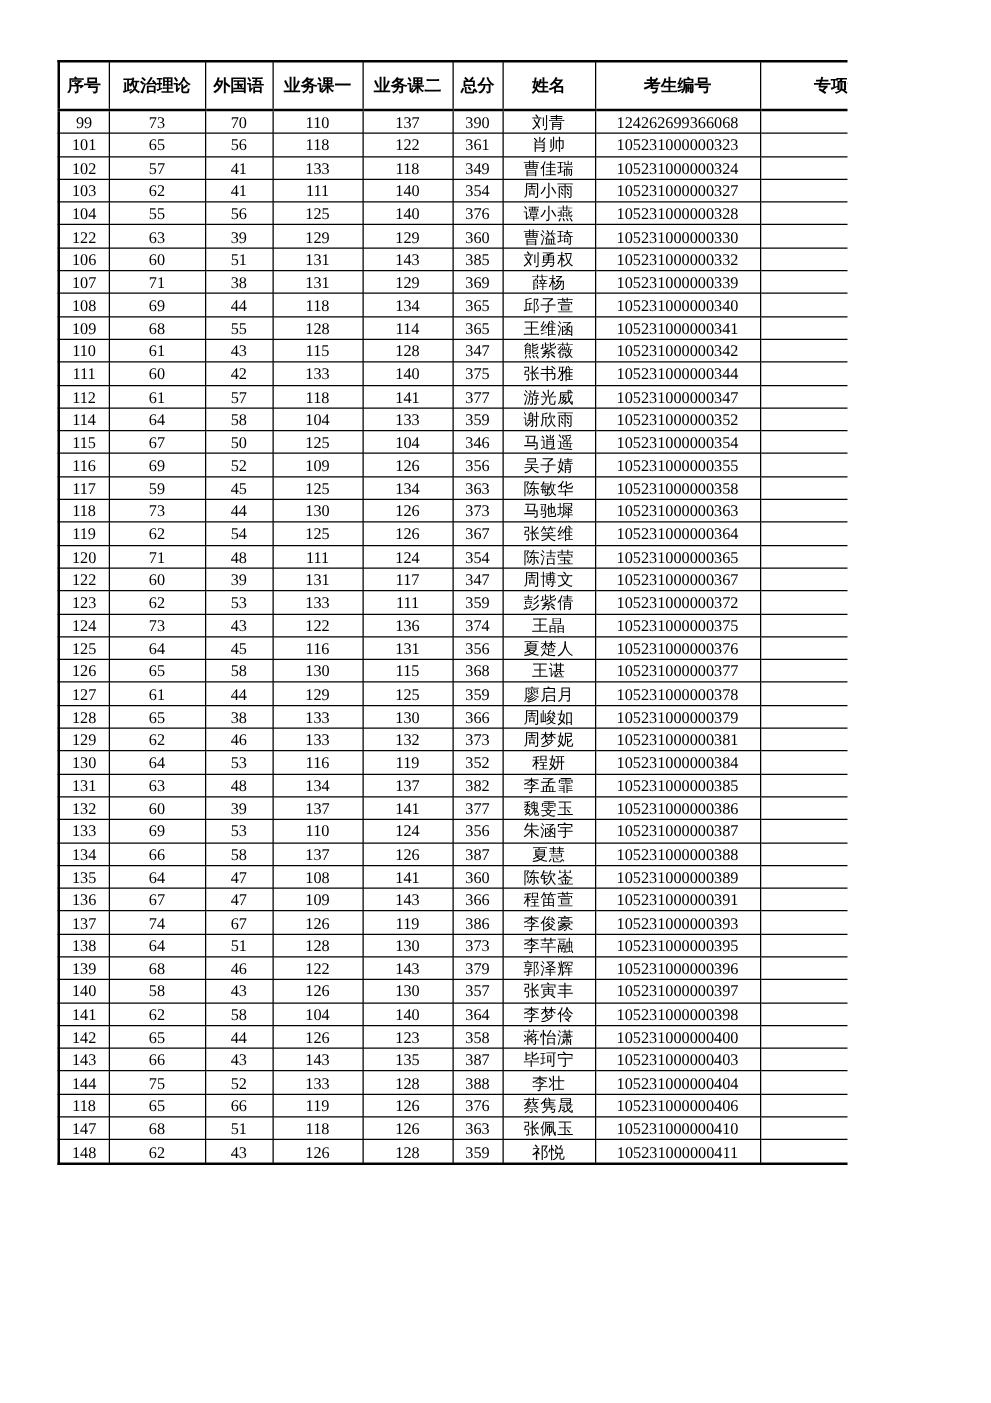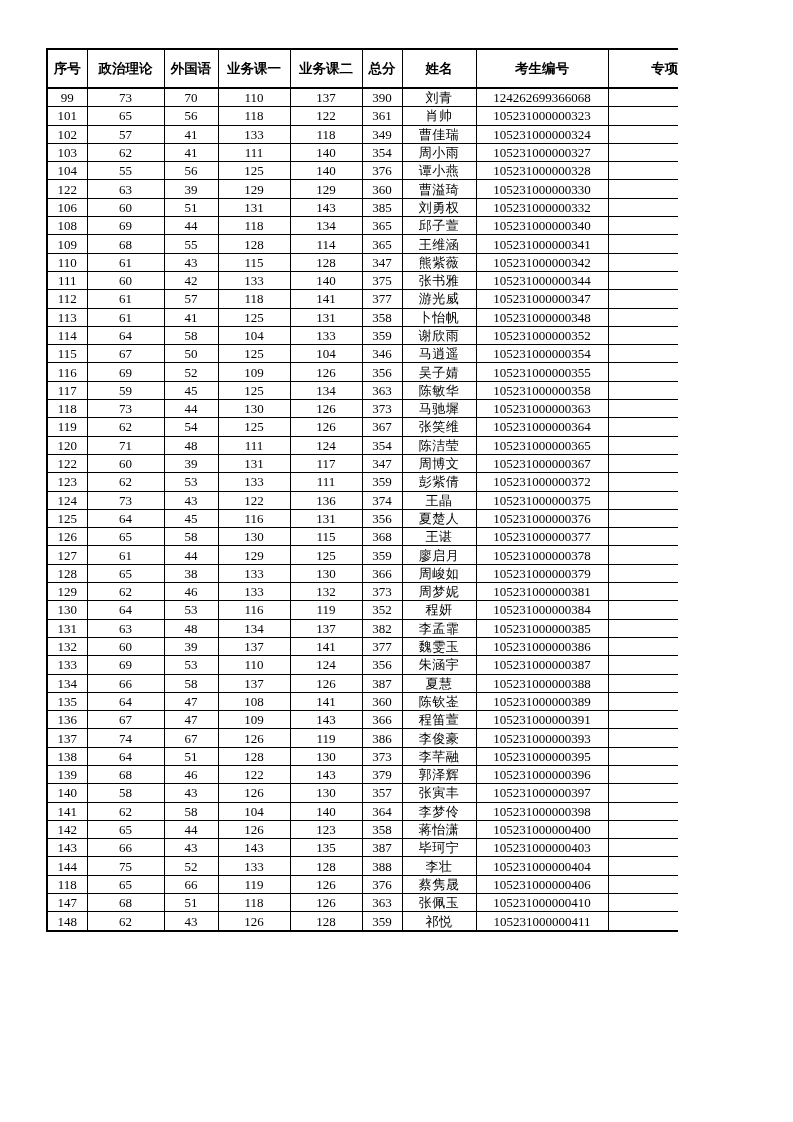--- a/index.html
+++ b/index.html
@@ -154,20 +154,31 @@
           <td>60</td>
           <td>51</td>
           <td>131</td>
           <td>143</td>
           <td>385</td>
           <td class="name-col">刘勇权</td>
           <td class="id-col">105231000000332</td>
           <td></td>
         </tr>
         <tr>
+          <td>107</td>
+          <td>71</td>
+          <td>38</td>
+          <td>131</td>
+          <td>129</td>
+          <td>369</td>
+          <td class="name-col">薛杨</td>
+          <td class="id-col">105231000000339</td>
+          <td></td>
+        </tr>
+        <tr>
           <td>108</td>
           <td>69</td>
           <td>44</td>
           <td>118</td>
           <td>134</td>
           <td>365</td>
           <td class="name-col">邱子萱</td>
           <td class="id-col">105231000000340</td>
           <td></td>
         </tr>
@@ -209,31 +220,20 @@
           <td>61</td>
           <td>57</td>
           <td>118</td>
           <td>141</td>
           <td>377</td>
           <td class="name-col">游光威</td>
           <td class="id-col">105231000000347</td>
           <td></td>
         </tr>
         <tr>
-          <td>113</td>
-          <td>61</td>
-          <td>41</td>
-          <td>125</td>
-          <td>131</td>
-          <td>358</td>
-          <td class="name-col">卜怡帆</td>
-          <td class="id-col">105231000000348</td>
-          <td></td>
-        </tr>
-        <tr>
           <td>114</td>
           <td>64</td>
           <td>58</td>
           <td>104</td>
           <td>133</td>
           <td>359</td>
           <td class="name-col">谢欣雨</td>
           <td class="id-col">105231000000352</td>
           <td></td>
         </tr>

